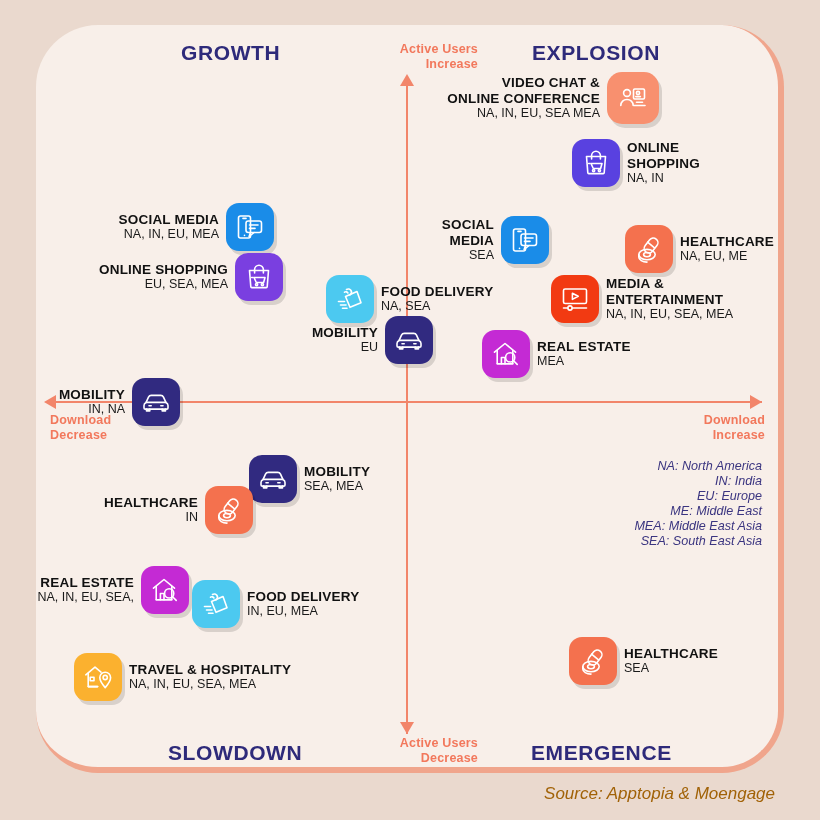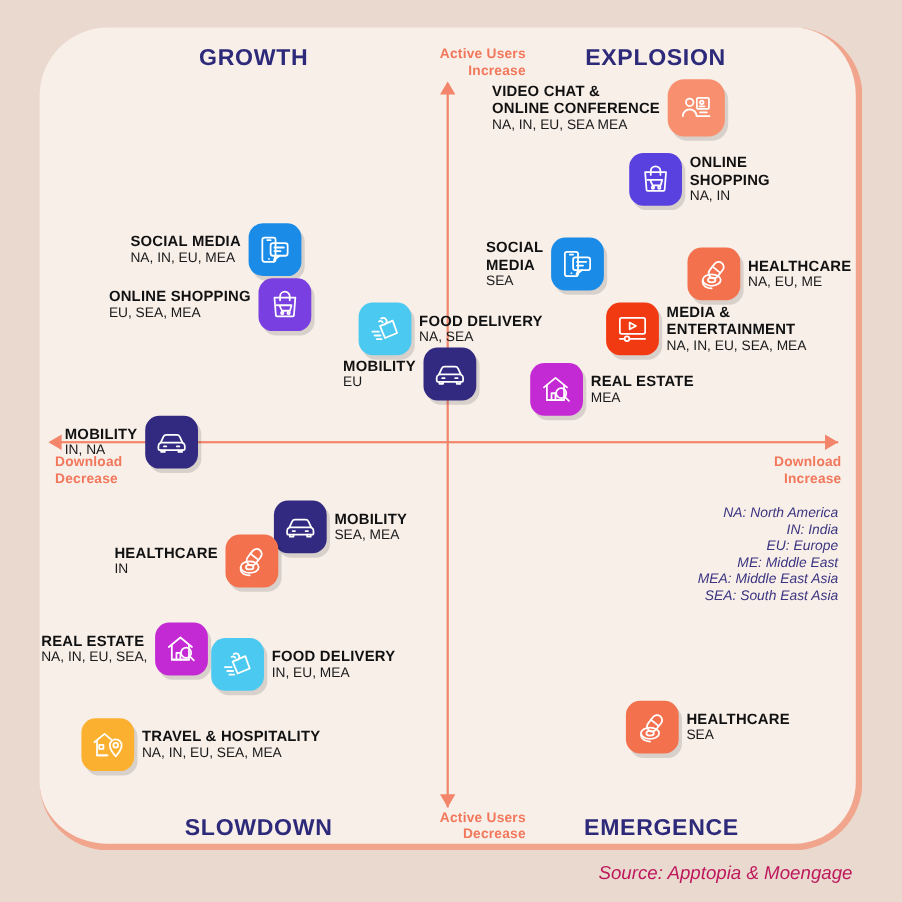--- a/index.html
+++ b/index.html
@@ -73,29 +73,29 @@
   .legend{
     position:absolute;right:58px;top:459px;width:230px;
     text-align:right;color:#3b3580;font-style:italic;
     font-size:12.6px;line-height:15px;
   }
   .legend div{white-space:nowrap;}
 
   
   .source{
     position:absolute;right:45px;top:784px;
-    color:#be185d;font-style:italic;font-size:17px;
+    color:#a16207;font-style:italic;font-size:17px;
     white-space:nowrap;
   }
 
   
   .item{position:absolute;display:flex;align-items:center;}
   .item.lbl-left{flex-direction:row-reverse;}
   .item .txt{padding:0 7px;white-space:nowrap;}
-  .item.lbl-left .txt{text-align:left;}
+  .item.lbl-left .txt{text-align:right;}
   .item.lbl-right .txt{text-align:left;}
   .item .name{
     color:#111;font-weight:bold;font-size:13.5px;line-height:15.5px;
     letter-spacing:.2px;
   }
   .item .regions{color:#1a1a1a;font-size:12.5px;line-height:15px;font-weight:normal;}
 
   .ic{
     width:48px;height:48px;border-radius:13px;flex:0 0 auto;
     display:flex;align-items:center;justify-content:center;

